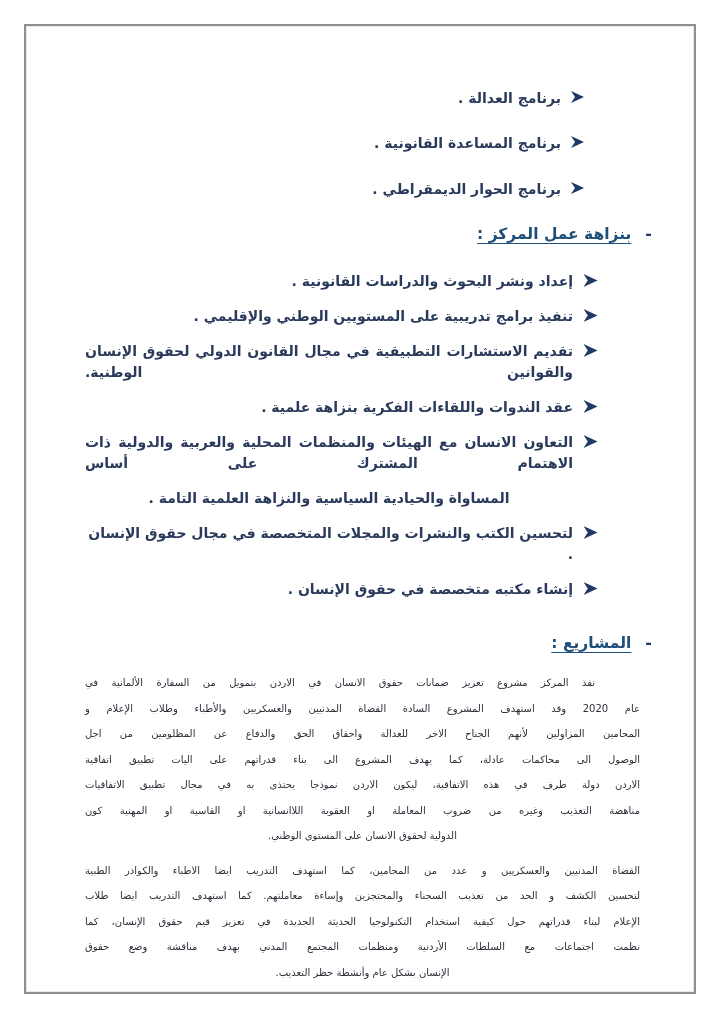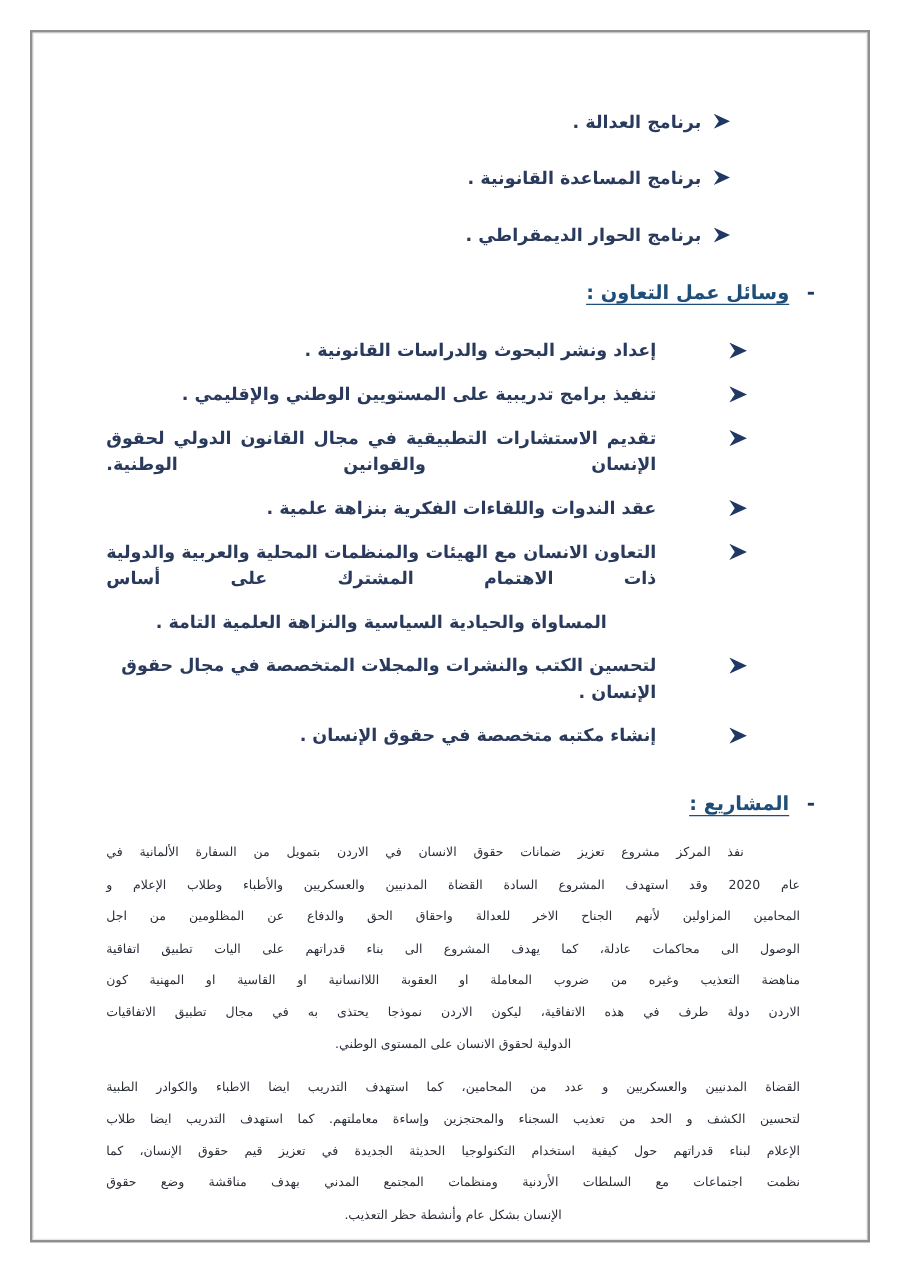--- a/index.html
+++ b/index.html
@@ -45,21 +45,21 @@
   }
   .li .arrow svg { display: block; }
   .li .li-text {
     flex: 1 1 auto;
     font-size: 14px;
     font-weight: 600;
     line-height: 1.45;
   }
   .g1 { padding-right: 56px; margin-bottom: 25px; }
   .g1 .li-text { font-size: 14px; }
-  .g2 { padding-right: 42px; margin-bottom: 15px; gap: 48px; }
+  .g2 { padding-right: 42px; margin-bottom: 15px; }
   .just  { text-align: justify; text-align-last: justify; }
   .cline { text-align: center; margin-top: 15px; }
   
   .heading-row {
     display: flex;
     direction: rtl;
     align-items: baseline;
     margin-right: -12px;
     color: #1f4e79;
   }
@@ -123,21 +123,21 @@
       <span class="arrow">
         <svg width="13" height="12" viewBox="0 0 13 12">
             <path d="M0 0 L13 6 L0 12 L4 6 Z" fill="#1f3864"></path>
           </svg>
       </span>
       <span class="li-text">برنامج الحوار الديمقراطي .</span>
     </div>
 
     <div class="heading-row h1row">
       <span class="dash">-</span>
-      <span class="heading-title">وسائل عمل التعاون :</span>
+      <span class="heading-title">بنزاهة عمل المركز :</span>
     </div>
 
     <div class="li g2">
       <span class="arrow">
         <svg width="15" height="13" viewBox="0 0 13 12">
             <path d="M0 0 L13 6 L0 12 L4 6 Z" fill="#1f3864"></path>
           </svg>
       </span>
       <span class="li-text">إعداد ونشر البحوث والدراسات القانونية .</span>
     </div>
@@ -196,22 +196,22 @@
     <div class="heading-row h2row">
       <span class="dash">-</span>
       <span class="heading-title">المشاريع :</span>
     </div>
 
     <div class="para p1">
       <div class="pl first">نفذ المركز مشروع تعزيز ضمانات حقوق الانسان في الاردن بتمويل من السفارة الألمانية في</div>
       <div class="pl">عام 2020 وقد استهدف المشروع السادة القضاة المدنيين والعسكريين والأطباء وطلاب الإعلام و</div>
       <div class="pl">المحامين المزاولين لأنهم الجناح الاخر للعدالة واحقاق الحق والدفاع عن المظلومين من اجل</div>
       <div class="pl">الوصول الى محاكمات عادلة، كما يهدف المشروع الى بناء قدراتهم على اليات تطبيق اتفاقية</div>
+      <div class="pl">الاردن دولة طرف في هذه الاتفاقية، ليكون الاردن نموذجا يحتذى به في مجال تطبيق الاتفاقيات</div>
       <div class="pl">مناهضة التعذيب وغيره من ضروب المعاملة او العقوبة اللاانسانية او القاسية او المهنية كون</div>
-      <div class="pl">الاردن دولة طرف في هذه الاتفاقية، ليكون الاردن نموذجا يحتذى به في مجال تطبيق الاتفاقيات</div>
       <div class="pl last">الدولية لحقوق الانسان على المستوى الوطني.</div>
     </div>
 
     <div class="para p2">
       <div class="pl">القضاة المدنيين والعسكريين و عدد من المحامين، كما استهدف التدريب ايضا الاطباء والكوادر الطبية</div>
       <div class="pl">لتحسين الكشف و الحد من تعذيب السجناء والمحتجزين وإساءة معاملتهم. كما استهدف التدريب ايضا طلاب</div>
       <div class="pl">الإعلام لبناء قدراتهم حول كيفية استخدام التكنولوجيا الحديثة الجديدة في تعزيز قيم حقوق الإنسان، كما</div>
       <div class="pl">نظمت اجتماعات مع السلطات الأردنية ومنظمات المجتمع المدني بهدف مناقشة وضع حقوق</div>
       <div class="pl last">الإنسان بشكل عام وأنشطة حظر التعذيب.</div>
     </div>

